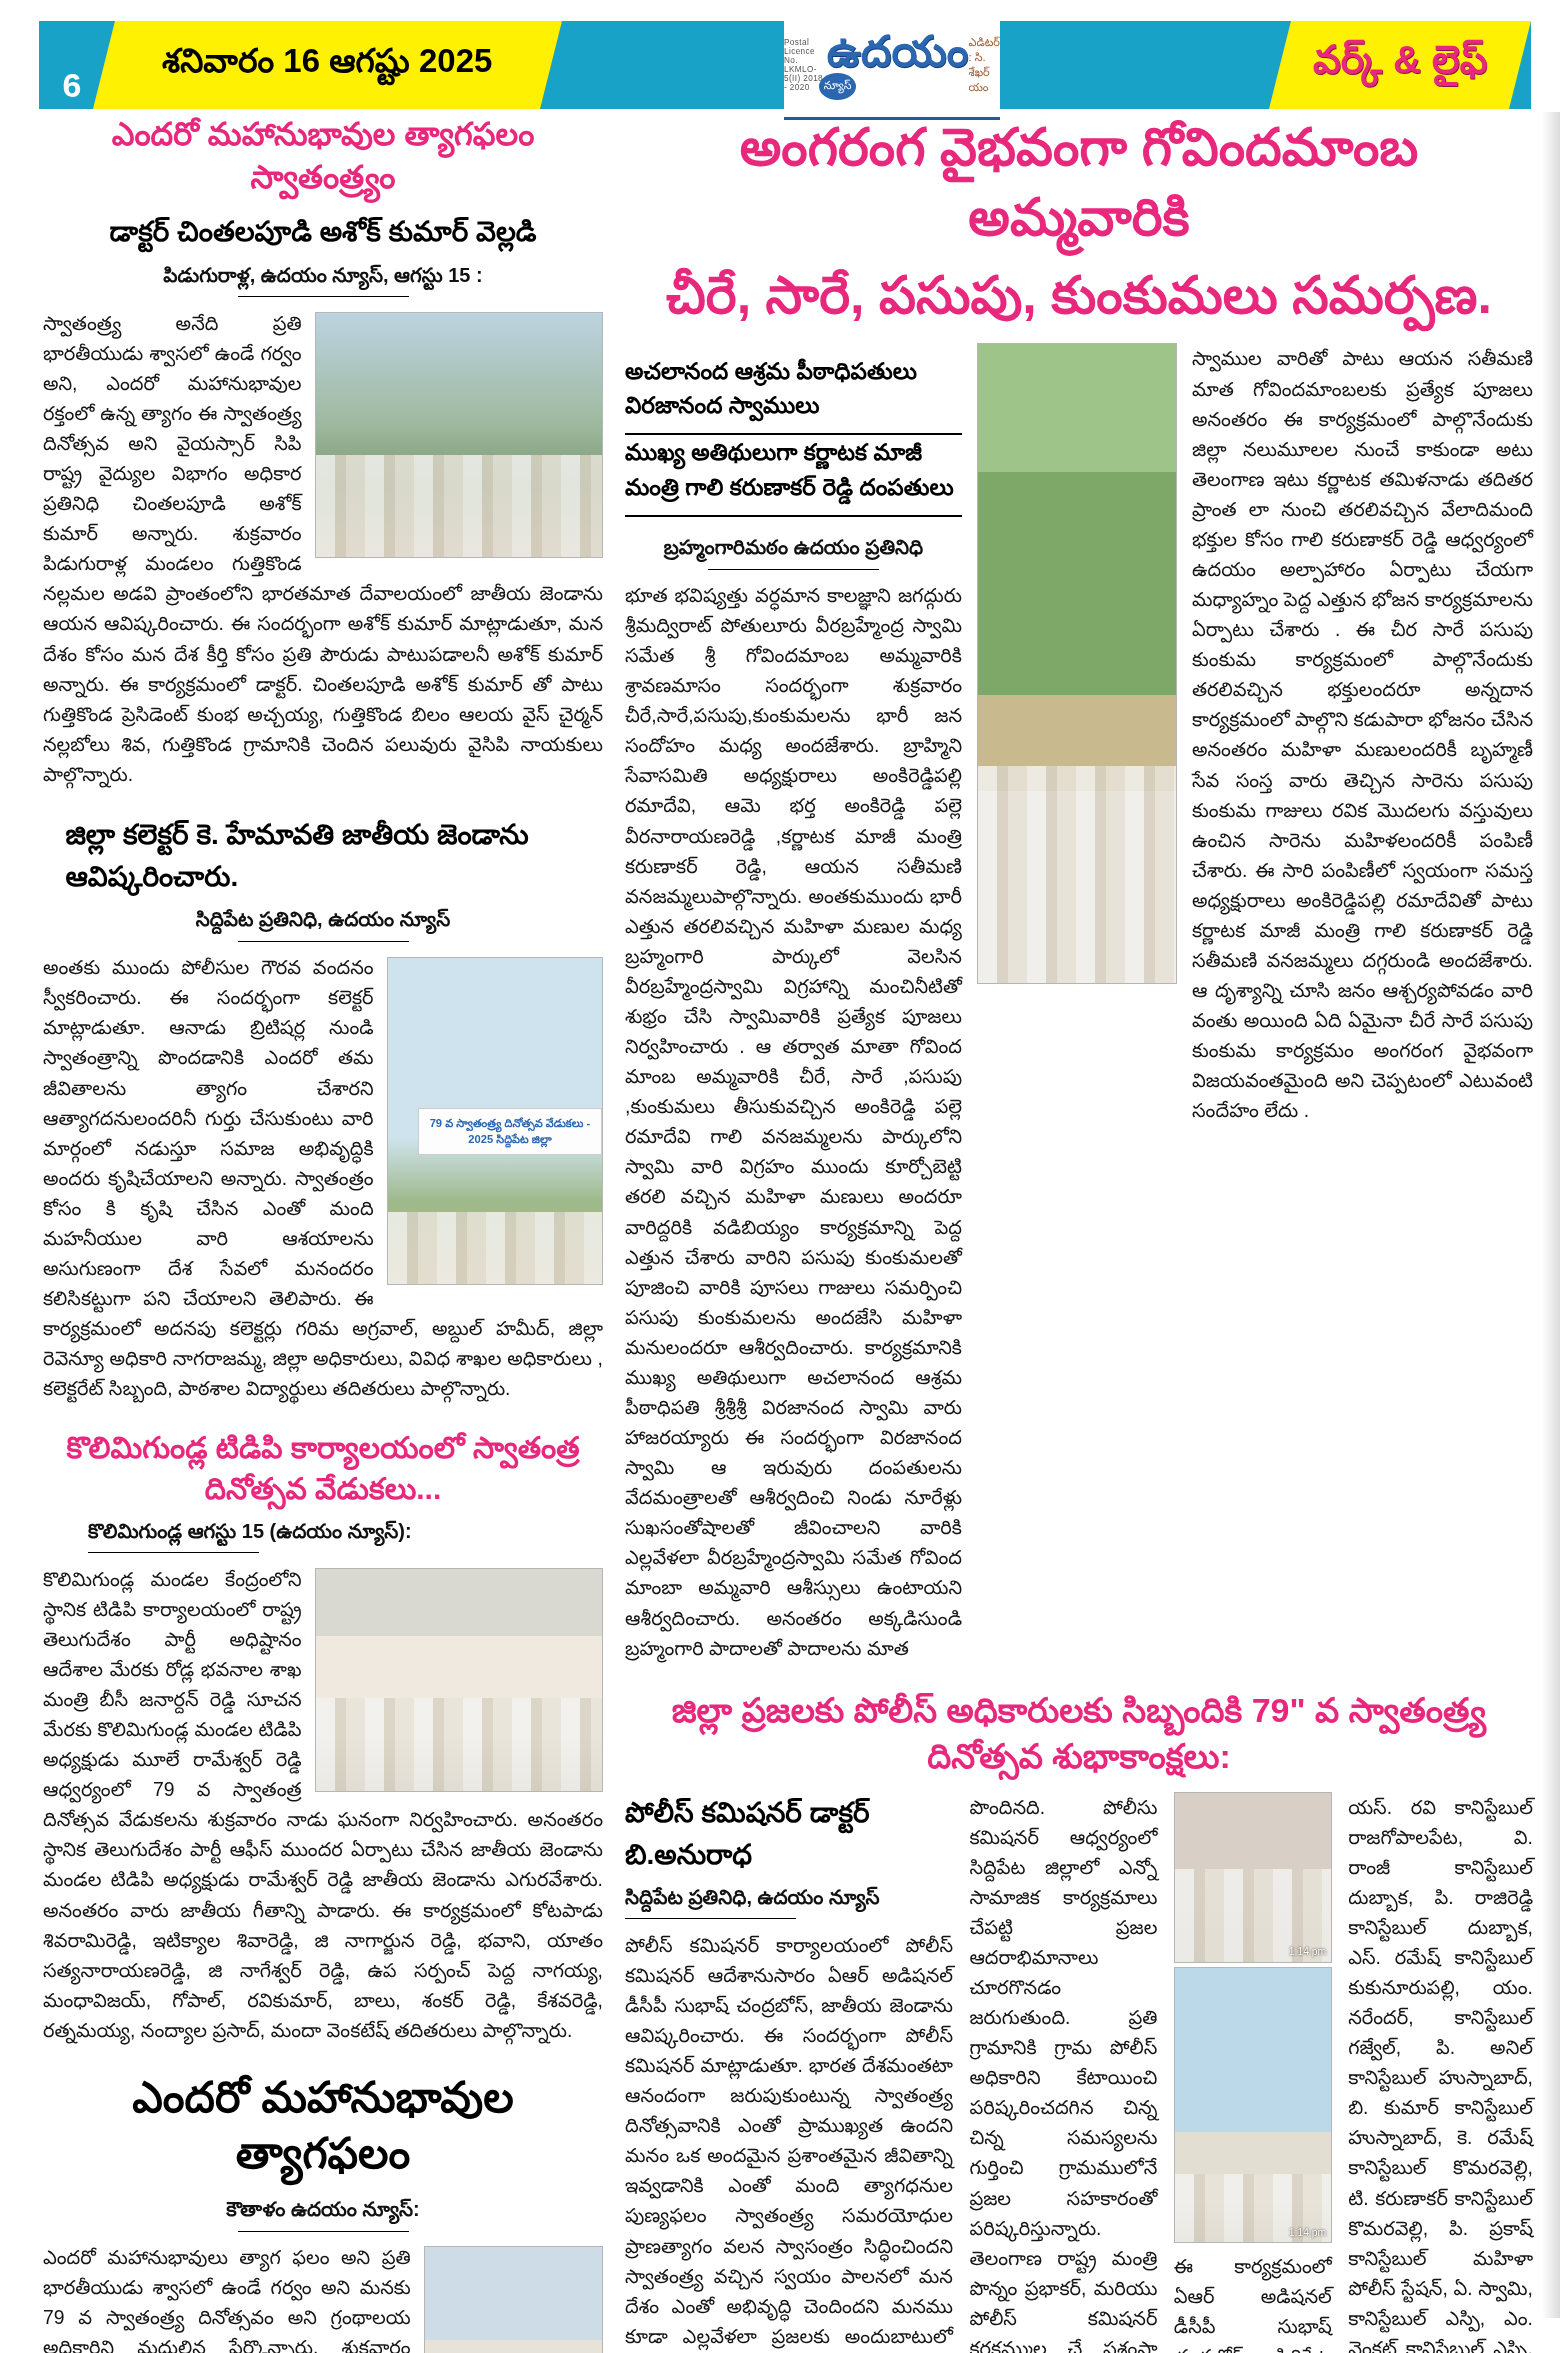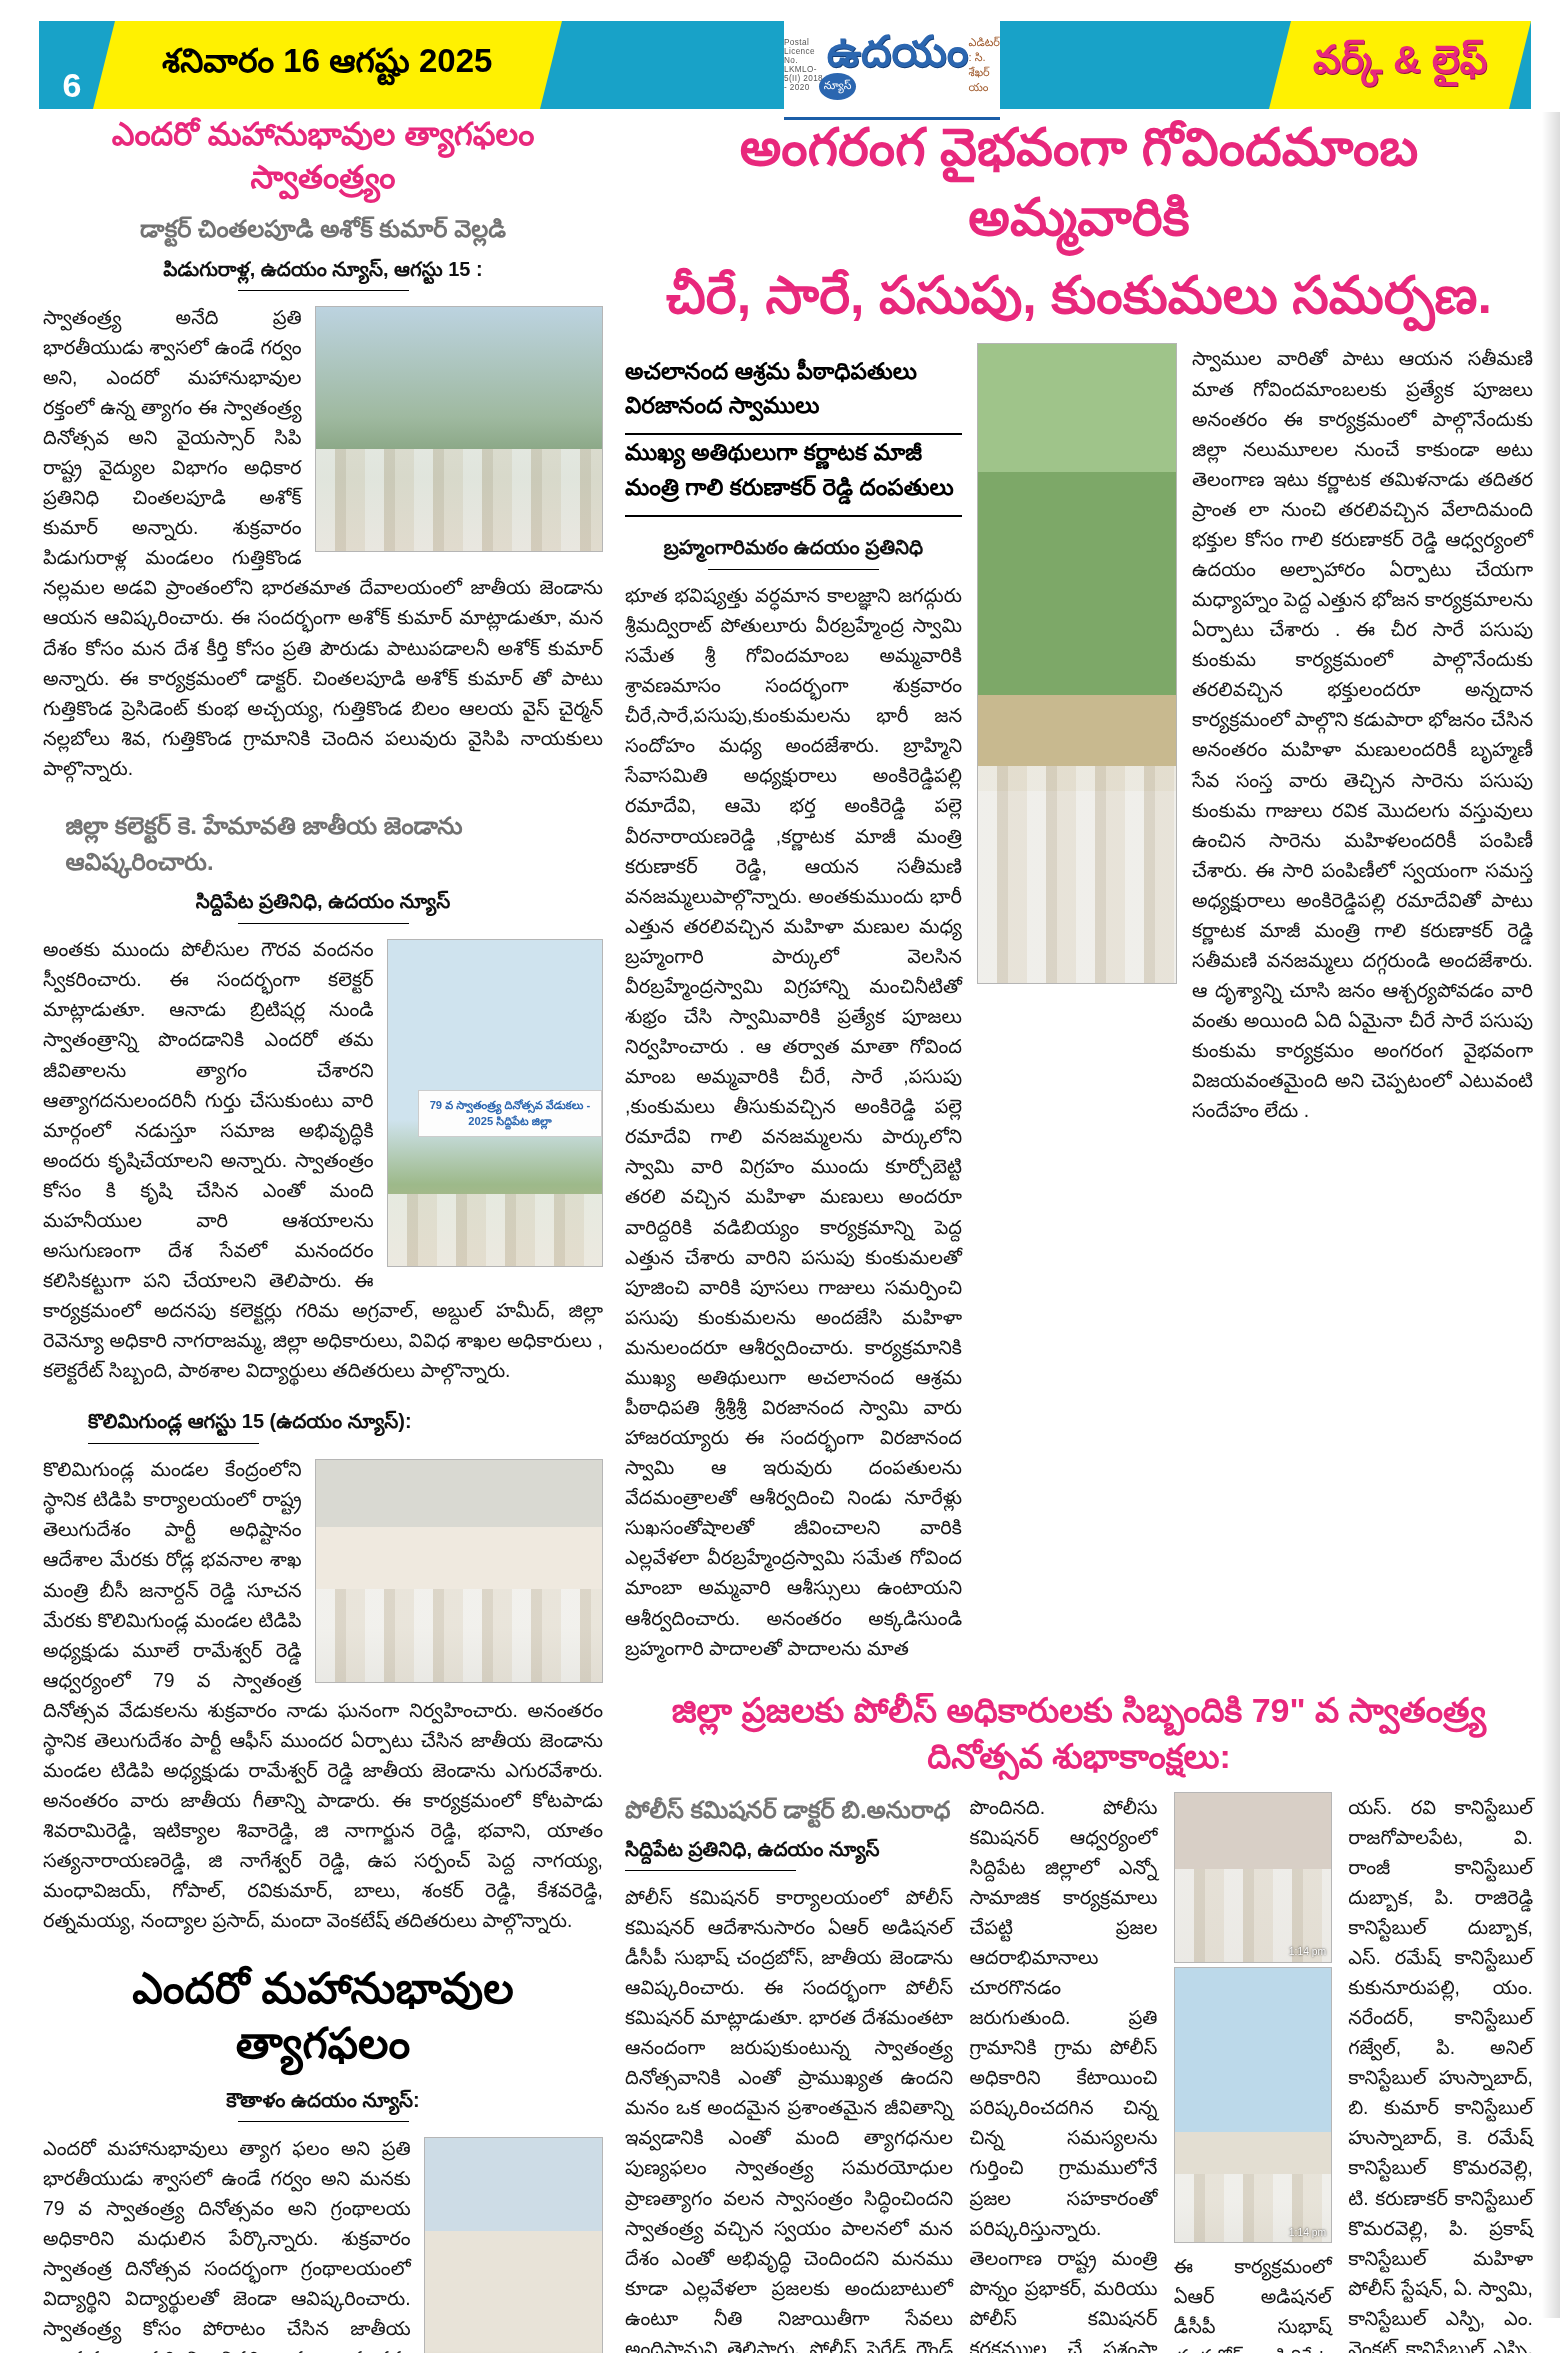--- a/index.html
+++ b/index.html
@@ -18,21 +18,21 @@
   .hdr-logo .postal{font-size:8.2px;color:#555;letter-spacing:0.4px;}
   .hdr-logo .title{font-size:43px;font-weight:bold;color:#2b66b0;line-height:1;text-shadow:0.7px 0.7px 0 #123c77;}
   .hdr-logo .badge{font-size:11px;color:#fff;background:#2b66b0;border-radius:50%;padding:6px 4.5px;margin-left:-7.5px;display:inline-block;}
   .hdr-logo .editor{font-size:11.2px;color:#a05a2c;margin-top:1.5px;}
   .hdr-sect{position:absolute;left:1280px;top:0;width:240px;height:88px;background:#fff101;
             transform:skewX(-14deg);display:flex;align-items:center;justify-content:center;z-index:2;}
   .hdr-sect span{transform:skewX(14deg);font-size:39px;font-weight:bold;color:#e8287c;text-shadow:0.7px 0.7px 0 #8d0d45;}
   
   .headline-pink{color:#e8287c;font-weight:bold;text-align:center;line-height:1.35;}
   .headline-black{color:#000;font-weight:bold;text-align:center;line-height:1.3;}
-  .subhead{font-weight:bold;color:#737373;text-align:center;font-size:24px;line-height:1.5;}
+  .subhead{font-weight:bold;color:#000000;text-align:center;font-size:28px;line-height:1.5;}
   .subhead.black{color:#000;}
   .dateline{font-weight:bold;font-size:20px;text-align:center;margin:10.4px 0 3px 0;}
   .rule{width:171px;border-bottom:1.5px solid #000;margin:4.5px auto 10.4px auto;}
   .body-txt{font-size:19.4px;line-height:1.55;text-align:justify;color:#141414;}
   .photo{background:linear-gradient(180deg,#bcd3e0 0%,#9fb9a0 45%,#7b9a72 70%,#b9a98b 100%);
          border:0.7px solid #b5b5b5;box-sizing:border-box;position:relative;overflow:hidden;padding-left:30px;}
   .photo .ppl{position:absolute;bottom:0;left:0;right:0;height:42%;
          background:repeating-linear-gradient(90deg,#f2f2ef 0 19.4px,#d8d2c4 19.4px 30px,#e8e4da 30px 49px);opacity:.85;}
   .photo .stamp{position:absolute;right:4.5px;bottom:4.5px;color:#fff;font-size:10.4px;text-shadow:0 0 2.2px #000;}
   .photo .board{position:absolute;left:14%;top:46%;background:#fdfdfd;color:#2b66b0;font-size:11.2px;
@@ -100,20 +100,21 @@
       <div class="rule"></div>
       <div class="photo float-r" style="width:216px;height:328px;background:linear-gradient(180deg,#cfe3ee 0 55%,#9db98a 75%,#c9b68b 100%);">
         <div class="board">79 వ స్వాతంత్ర్య దినోత్సవ వేడుకలు - 2025  సిద్దిపేట జిల్లా</div>
         <div class="ppl" style="height:22%;"></div>
       </div>
       <div class="body-txt">అంతకు ముందు పోలీసుల గౌరవ వందనం స్వీకరించారు. ఈ సందర్భంగా కలెక్టర్ మాట్లాడుతూ. ఆనాడు బ్రిటిషర్ల నుండి స్వాతంత్రాన్ని పొందడానికి ఎందరో తమ జీవితాలను త్యాగం చేశారని ఆత్యాగదనులందరినీ గుర్తు చేసుకుంటు వారి మార్గంలో నడుస్తూ సమాజ అభివృద్ధికి అందరు కృషిచేయాలని అన్నారు. స్వాతంత్రం కోసం కి కృషి చేసిన ఎంతో మంది మహనీయుల వారి ఆశయాలను అసుగుణంగా దేశ సేవలో మనందరం కలిసికట్టుగా పని చేయాలని తెలిపారు. ఈ కార్యక్రమంలో అదనపు కలెక్టర్లు గరిమ అగ్రవాల్, అబ్దుల్ హమీద్, జిల్లా రెవెన్యూ అధికారి నాగరాజమ్మ, జిల్లా అధికారులు, వివిధ శాఖల అధికారులు , కలెక్టరేట్ సిబ్బంది, పాఠశాల విద్యార్థులు తదితరులు పాల్గొన్నారు.</div>
       <div class="clear"></div>
     </article>
 
     <article>
+      <div class="headline-pink" style="font-size:30px;">కొలిమిగుండ్ల టిడిపి కార్యాలయంలో స్వాతంత్ర దినోత్సవ వేడుకలు...</div>
       <div class="dateline" style="text-align:left;padding-left:45px;">కొలిమిగుండ్ల ఆగస్టు 15 (ఉదయం న్యూస్):</div>
       <div class="rule" style="margin-left:45px;"></div>
       <div class="photo float-r" style="width:288px;height:224px;background:linear-gradient(180deg,#d9d9d2 0 30%,#efe9df 30% 75%,#b9b4a6 100%);">
           <div class="ppl"></div>
         </div>
       <div class="body-txt">కొలిమిగుండ్ల మండల కేంద్రంలోని స్థానిక టిడిపి కార్యాలయంలో రాష్ట్ర తెలుగుదేశం పార్టీ అధిష్టానం ఆదేశాల మేరకు రోడ్ల భవనాల శాఖ మంత్రి బీసీ జనార్దన్ రెడ్డి సూచన మేరకు కొలిమిగుండ్ల మండల టిడిపి అధ్యక్షుడు మూలే రామేశ్వర్ రెడ్డి ఆధ్వర్యంలో 79 వ స్వాతంత్ర దినోత్సవ వేడుకలను శుక్రవారం నాడు ఘనంగా నిర్వహించారు. అనంతరం స్థానిక తెలుగుదేశం పార్టీ ఆఫీస్ ముందర ఏర్పాటు చేసిన జాతీయ జెండాను మండల టిడిపి అధ్యక్షుడు రామేశ్వర్ రెడ్డి జాతీయ జెండాను ఎగురవేశారు. అనంతరం వారు జాతీయ గీతాన్ని పాడారు. ఈ కార్యక్రమంలో కోటపాడు శివరామిరెడ్డి, ఇటిక్యాల శివారెడ్డి, జి నాగార్జున రెడ్డి, భవాని, యాతం సత్యనారాయణరెడ్డి, జి నాగేశ్వర్ రెడ్డి, ఉప సర్పంచ్ పెద్ద నాగయ్య, మంధావిజయ్, గోపాల్, రవికుమార్, బాలు, శంకర్ రెడ్డి, కేశవరెడ్డి, రత్నమయ్య, నంద్యాల ప్రసాద్, మందా వెంకటేష్ తదితరులు పాల్గొన్నారు.</div>
       <div class="clear"></div>
     </article>
 
     <article>

